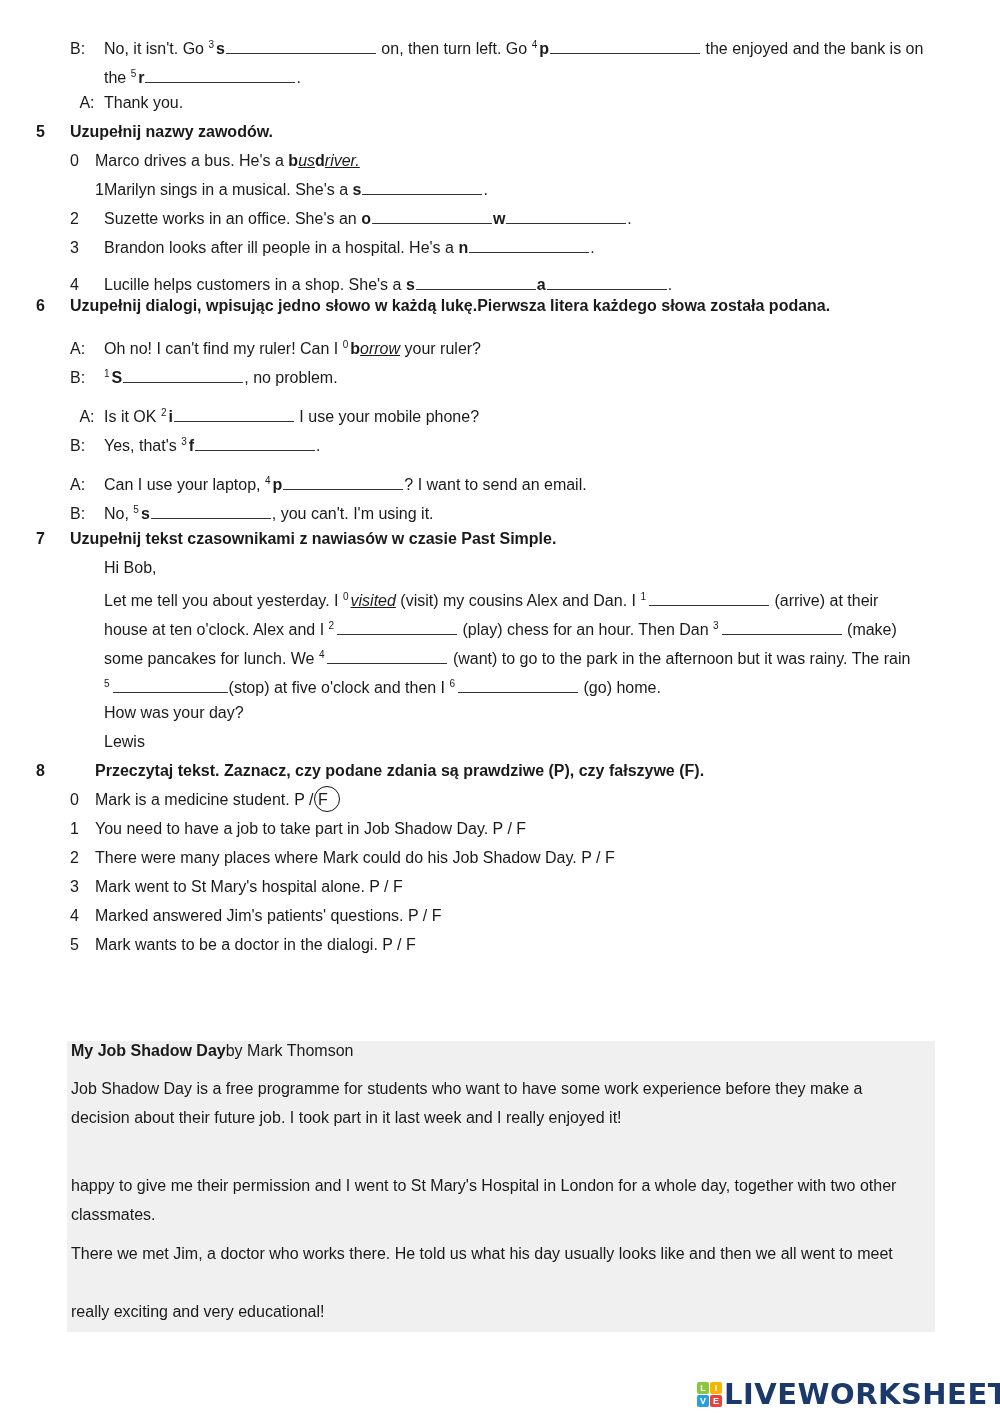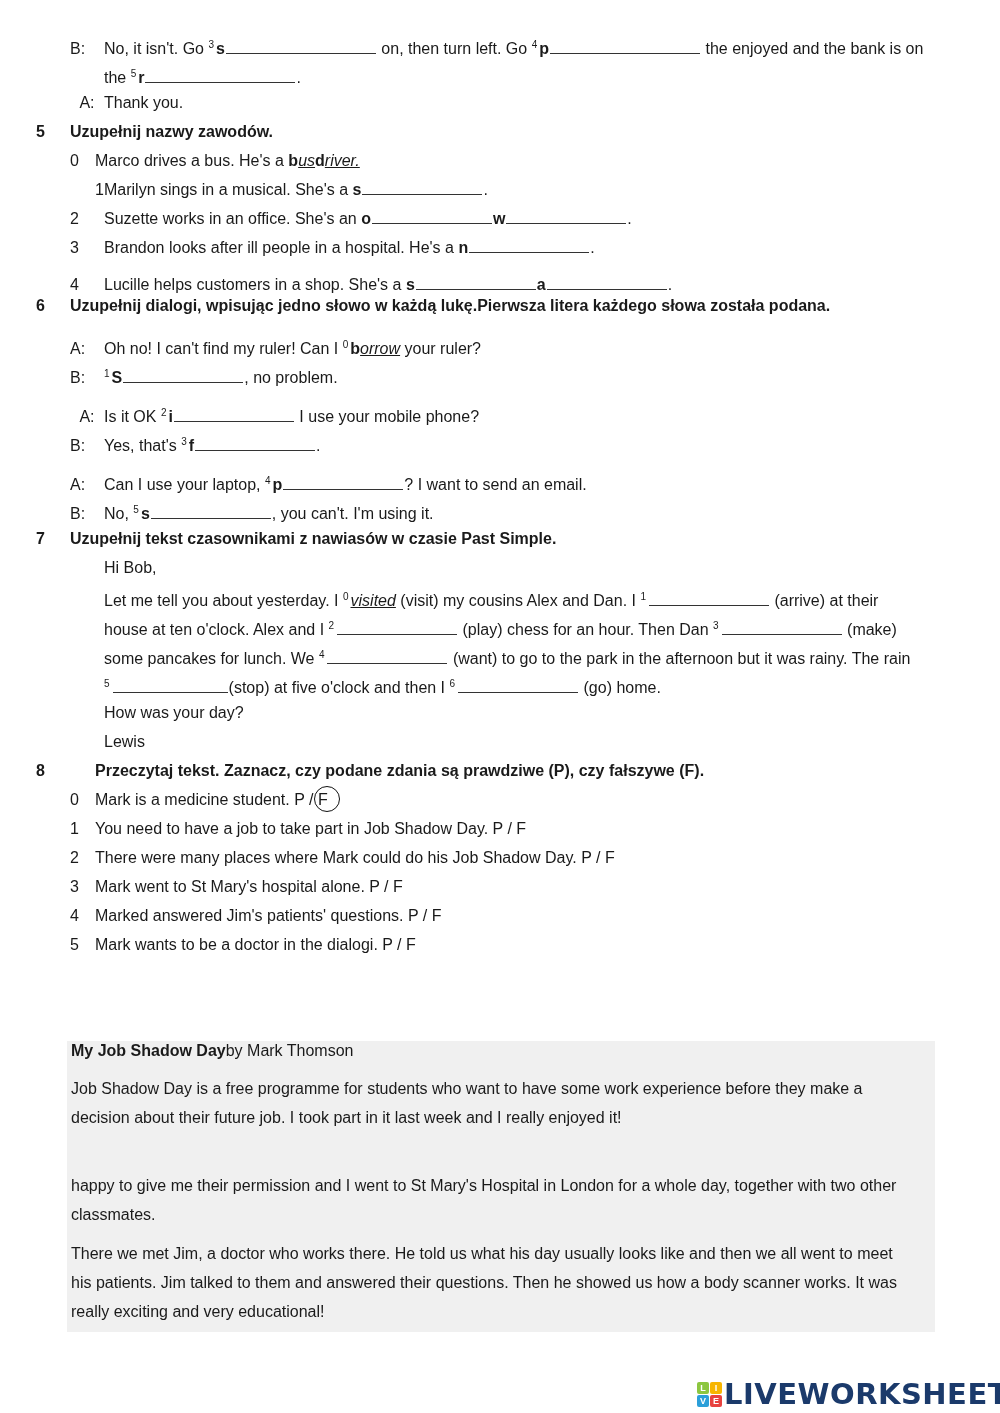--- a/index.html
+++ b/index.html
@@ -130,21 +130,20 @@
   <span style="display:inline-block;width:25px;">5</span><span>Mark wants to be a doctor in the dialogi. </span><span>P</span><span> / </span><span>F</span>
 </div>
 
 <div class="reading">
   <p style="top:-5px;"><span class="b">My Job Shadow Day</span><span>by Mark Thomson</span></p>
   <p style="top:33px;">Job Shadow Day is a free programme for students who want to have some work experience before they make a</p>
   <p style="top:62px;">decision about their future job. I took part in it last week and I really enjoyed it!</p>
   <p style="top:130px;">happy to give me their permission and I went to St Mary's Hospital in London for a whole day, together with two other</p>
   <p style="top:159px;">classmates.</p>
   <p style="top:198px;">There we met Jim, a doctor who works there. He told us what his day usually looks like and then we all went to meet</p>
-  <p style="top:227px;">his patients. Jim talked to them and answered their questions. Then he showed us how a body scanner works. It was</p>
   <p style="top:256px;">really exciting and very educational!</p>
 </div>
 
 <div class="logo">
   <div class="logo-grid">
     <span style="background:#8cc63f;">L</span>
     <span style="background:#f7b500;">I</span>
     <span style="background:#2b9fd9;">V</span>
     <span style="background:#e8423f;">E</span>
   </div>

